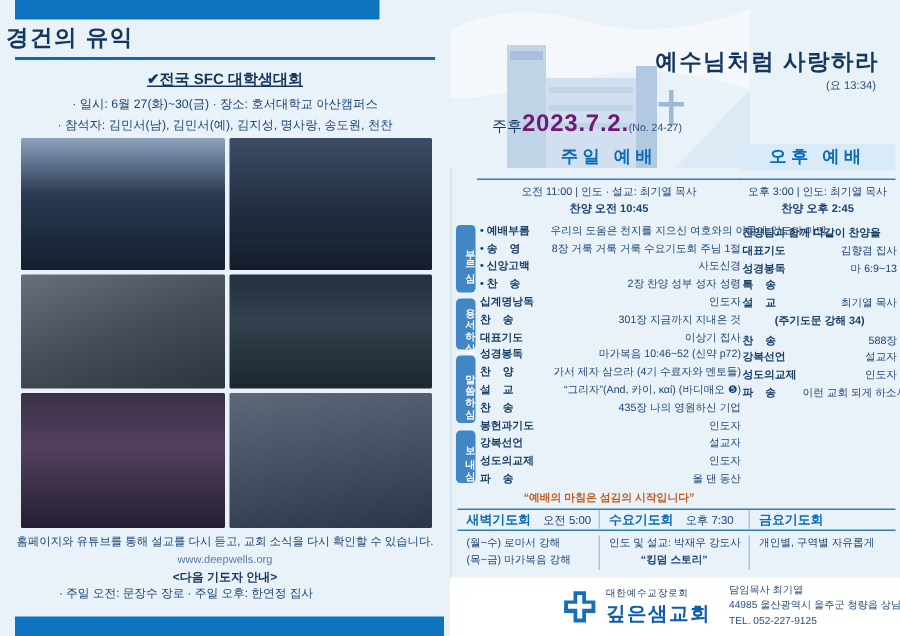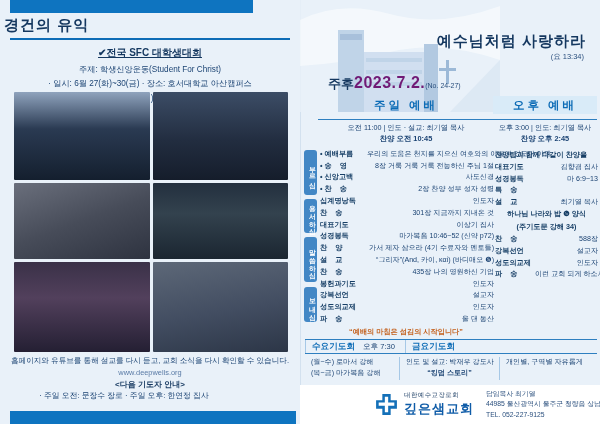--- a/index.html
+++ b/index.html
@@ -28,21 +28,21 @@
 
   
   .right-page { position:absolute; left:300px; top:0; width:300px; height:424px; }
   .fold { position:absolute; left:0; top:0; width:1px; height:424px; background:#d3e1ef; }
   .church-art { position:absolute; left:0; top:0; width:200px; height:112px; opacity:.85; }
   .verse-title { position:absolute; right:14px; top:32px; width:220px; text-align:right;
                  font-size:15px; font-weight:bold; color:#14375f; letter-spacing:1px; }
   .verse-ref { position:absolute; right:16px; top:52px; width:120px; text-align:right;
                font-size:7.5px; color:#2a4f7d; }
   .dateline { position:absolute; left:28px; top:74px; white-space:nowrap; }
-  .dateline .pre { font-size:13px; font-weight:bold; color:#14375f; }
+  .dateline .pre { font-size:10px; font-weight:normal; color:#14375f; }
   .dateline .big { font-size:16px; font-weight:bold; color:#701a75; letter-spacing:.5px; }
   .dateline .no { font-size:7px; color:#2a4f7d; }
 
   .svc-head { position:absolute; top:96px; height:18px; text-align:center; font-size:11.5px;
               font-weight:bold; color:#0d6cb6; letter-spacing:3px; line-height:18px; }
   .sun-head { left:18px; width:176px; }
   .aft-head { left:193px; width:104px; background:#d9ebf8; }
   .col-rule { position:absolute; top:119px; border-top:1.5px solid #2e7fc0; }
   .sun-rule { left:18px; width:176px; }
   .aft-rule { left:193px; width:104px; }
@@ -97,21 +97,20 @@
 
 <div class="bulletin">
 
   <section class="left-page">
     <div class="topbar"></div>
     <h1 class="lp-title">경건의 유익</h1>
     <div class="lp-rule"></div>
 
     <div class="event">
       <div class="ev-name">✔전국 SFC 대학생대회</div>
-      <div class="ev-line">주제: 학생신앙운동(Student For Christ)</div>
       <div class="ev-line">· 일시: 6월 27(화)~30(금)     · 장소: 호서대학교 아산캠퍼스</div>
       <div class="ev-line">· 참석자: 김민서(남), 김민서(예), 김지성, 명사랑, 송도원, 천찬</div>
     </div>
 
     <div class="collage">
       <div class="photo" style="background:linear-gradient(180deg,#8fa3bd 0%,#2a3a52 42%,#141f2e 100%);"></div>
       <div class="photo" style="background:linear-gradient(180deg,#3c4d66 0%,#222d40 55%,#151d2b 100%);"></div>
       <div class="photo" style="background:linear-gradient(160deg,#6a6f7c 0%,#474c59 50%,#2e3340 100%);"></div>
       <div class="photo" style="background:linear-gradient(180deg,#23303f 0%,#33424e 40%,#1b2631 100%);"></div>
       <div class="photo" style="background:linear-gradient(180deg,#3a3148 0%,#52405c 40%,#241f33 100%);"></div>
@@ -165,21 +164,21 @@
     <div class="tab tab3">말씀하심</div>
     <div class="tab tab4">보내심</div>
 
     <div class="svc-rows">
       <div class="row">
           <span class="lbl">• 예배부름</span>
           <span class="val">우리의 도움은 천지를 지으신 여호와의 이름에 있도다 아멘</span>
         </div>
       <div class="row">
           <span class="lbl">• 송    영</span>
-          <span class="val">8장 거룩 거룩 거룩 전능하신 주님 1절</span>
+          <span class="val">8장 거룩 거룩 거룩 수요기도회 주님 1절</span>
         </div>
       <div class="row">
           <span class="lbl">• 신앙고백</span>
           <span class="val">사도신경</span>
         </div>
       <div class="row">
           <span class="lbl">• 찬    송</span>
           <span class="val">2장 찬양 성부 성자 성령</span>
         </div>
       <div class="row">
@@ -239,21 +238,20 @@
           <span class="val">마 6:9~13</span>
         </div>
       <div class="row">
           <span class="lbl">특    송</span>
           <span class="val"></span>
         </div>
       <div class="row">
           <span class="lbl">설    교</span>
           <span class="val">최기열 목사</span>
         </div>
-      <div class="aft-center">하나님 나라와 밥 ❺ 양식</div>
       <div class="aft-center">(주기도문 강해 34)</div>
       <div class="row">
           <span class="lbl">찬    송</span>
           <span class="val">588장</span>
         </div>
       <div class="row">
           <span class="lbl">강복선언</span>
           <span class="val">설교자</span>
         </div>
       <div class="row">
@@ -263,20 +261,24 @@
       <div class="row">
           <span class="lbl">파    송</span>
           <span class="val">이런 교회 되게 하소서</span>
         </div>
     </div>
 
     <div class="quote">“예배의 마침은 섬김의 시작입니다”</div>
 
     <div class="meetings">
       <div class="pm-head">
+        <div class="pm-c1">
+          <span class="pm-name">새벽기도회</span>
+          <span class="pm-time">오전 5:00</span>
+        </div>
         <div class="pm-c2">
           <span class="pm-name">수요기도회</span>
           <span class="pm-time">오후 7:30</span>
         </div>
         <div class="pm-c3">
           <span class="pm-name">금요기도회</span>
           <span class="pm-time"></span>
         </div>
       </div>
       <div class="pm-body">

